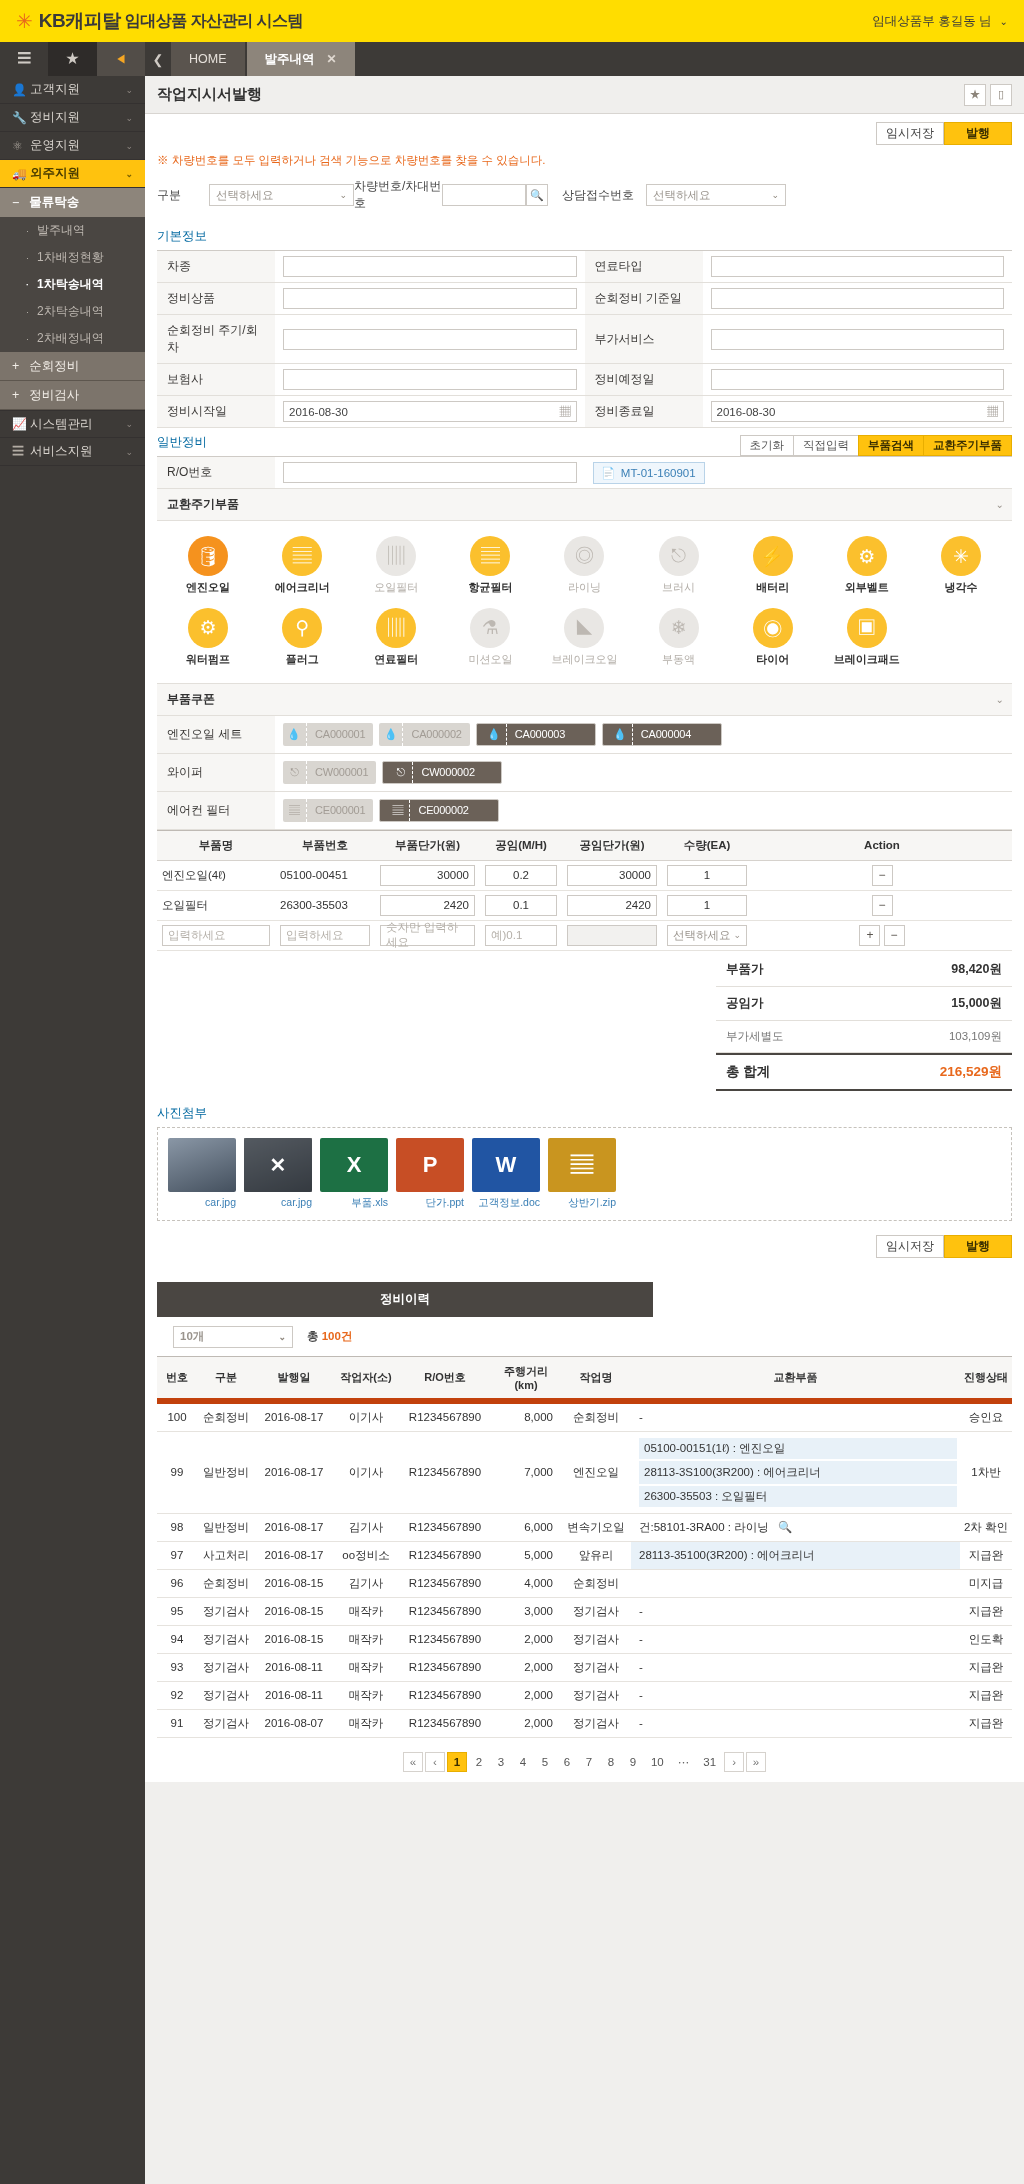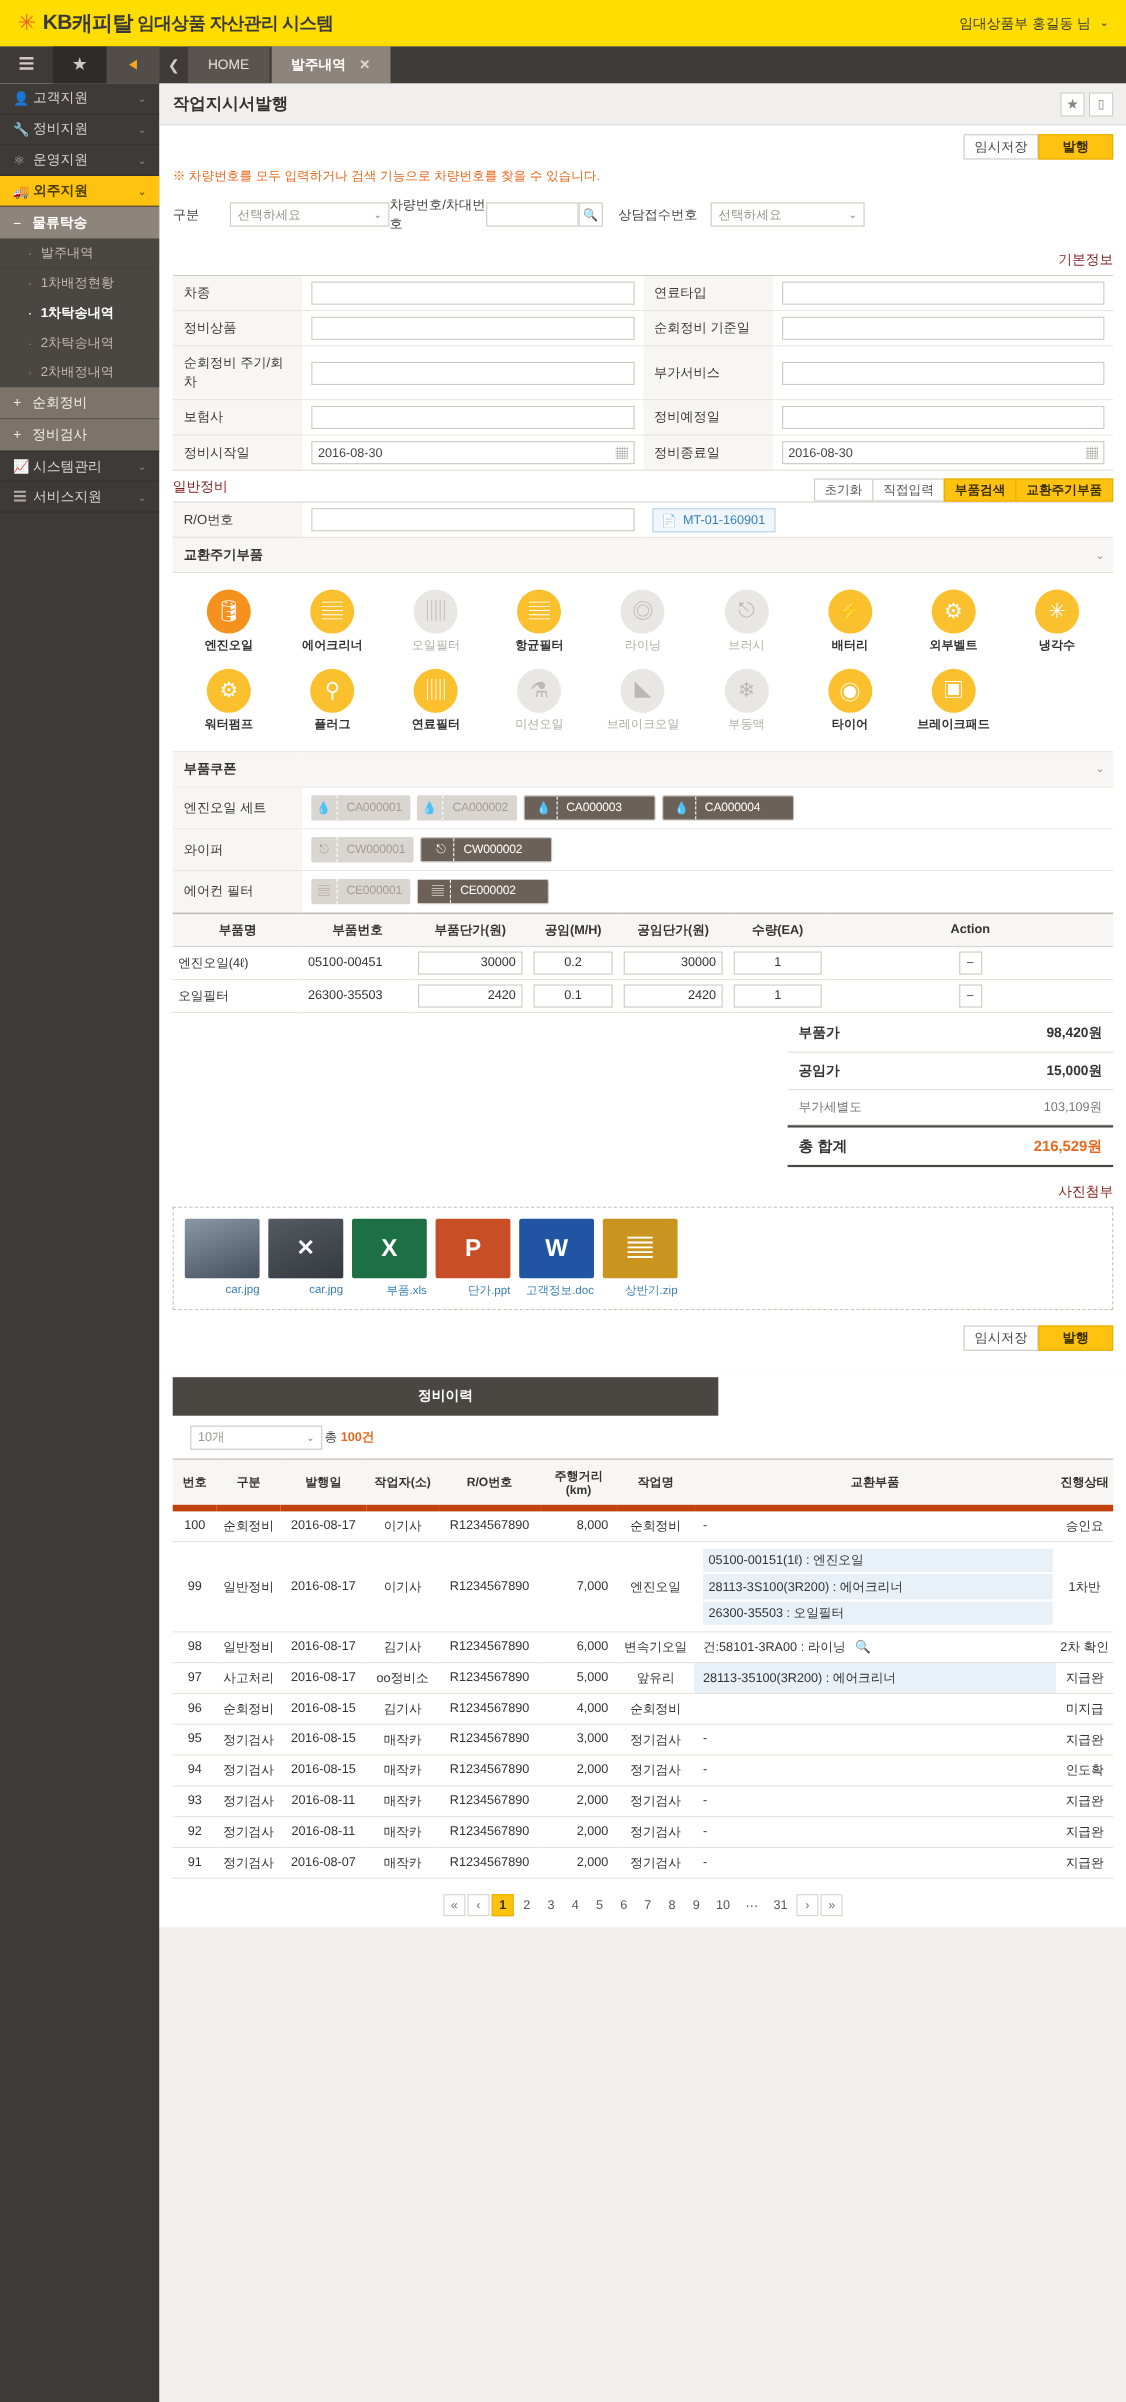--- a/index.html
+++ b/index.html
@@ -78,21 +78,21 @@
   .f-label.w2 { width: 88px; }
   .f-label.w3 { width: 84px; }
   .sel { height: 22px; border: 1px solid #cdc9c4; background: #fff; display: flex;
     align-items: center; padding: 0 6px; color: #9a948d; font-size: 11.5px; min-width: 120px; }
   .sel .cv { margin-left: auto; font-size: 9px; color: #8d857b; }
   .txt { height: 22px; border: 1px solid #cdc9c4; background: #fff; width: 84px; }
   .mini-btn { width: 22px; height: 22px; border: 1px solid #cdc9c4; background: #fff;
     display: flex; align-items: center; justify-content: center; font-size: 11px; color: #6d6862; }
 
   
-  .sec { font-size: 12.5px; color: #7f1d1d; padding: 6px 0 5px; text-align: right; }
+  .sec { font-size: 12.5px; color: #0369a1; padding: 6px 0 5px; }
 
   
   .fgrid { display: grid; grid-template-columns: 118px 1fr 118px 1fr; border-top: 1px solid #cfcbc6; }
   .fl { background: #f7f6f4; border-bottom: 1px solid #e2dfda; padding: 7px 10px;
     font-size: 12px; color: #3c3a38; display: flex; align-items: center; }
   .fv { background: #fff; border-bottom: 1px solid #e2dfda; padding: 4px 8px; display: flex; align-items: center; }
   .inp { height: 21px; border: 1px solid #cdc9c4; background: #fff; width: 100%; font-size: 11.5px;
     padding: 0 5px; display: flex; align-items: center; color: #444; }
   .inp.cal { justify-content: space-between; }
   .inp .cal-i { color: #9a948d; font-size: 11px; }
@@ -165,21 +165,21 @@
   .att-th { width: 68px; height: 54px; border-radius: 2px; display: flex; align-items: center;
     justify-content: center; font-size: 22px; color: #fff; font-weight: bold; margin-bottom: 4px; }
   .att-nm { font-size: 10.5px; color: #3a7fb5; white-space: nowrap; overflow: hidden; text-overflow: ellipsis; text-align: right; }
   .att-x { position: absolute; inset: 0; display: flex; align-items: center; justify-content: center;
     background: rgba(40,40,40,.55); color: #fff; font-size: 20px; }
   .att-rel { position: relative; }
 
   
   .hist-head { background: #4a4642; color: #fff; font-size: 12.5px; font-weight: bold;
     text-align: center; padding: 9px 0; width: 58%; }
-  .hcount { display: flex; align-items: center; gap: 2px; padding: 9px 16px 8px; font-size: 11.5px; }
+  .hcount { display: flex; align-items: center; gap: 14px; padding: 9px 16px 8px; font-size: 11.5px; font-weight: bold; }
   .hcount .tot-n { color: #444; }
   .hcount .tot-n b { color: #e8681c; }
   .htbl th { background: #f7f6f4; border-top: 1px solid #bfbab4; border-bottom: 6px solid #c2410c;
     font-size: 11px; font-weight: bold; color: #333; padding: 7px 3px; }
   .htbl td { border-bottom: 1px solid #e6e3de; padding: 6px 3px; font-size: 11.5px; color: #333; text-align: center; }
   .htbl td.l { text-align: left; padding-left: 8px; }
   .htbl td.r { text-align: right; padding-right: 8px; }
   .hl-cell { background: #e8f1f8; }
   .pager { display: flex; justify-content: center; align-items: center; gap: 2px; padding: 14px 0 10px; }
   .pg { min-width: 20px; height: 20px; padding: 0 5px; display: flex; align-items: center;
@@ -576,20 +576,47 @@
             <td>
                 <div class="tin c">0.1</div>
               </td>
             <td>
                 <div class="tin r">2420</div>
               </td>
             <td>
                 <div class="tin c">1</div>
               </td>
             <td style="text-align:center"><span class="ibtn">−</span></td>
+          </tr>
+          <tr>
+            <td>
+                <div class="tin ph">입력하세요</div>
+              </td>
+            <td>
+                <div class="tin ph">입력하세요</div>
+              </td>
+            <td>
+                <div class="tin ph">숫자만 입력하세요</div>
+              </td>
+            <td>
+                <div class="tin ph">예)0.1</div>
+              </td>
+            <td>
+                <div class="tin" style="background:#f2f1ef"></div>
+              </td>
+            <td>
+              <div class="tin sel2">
+                <span>선택하세요</span>
+                <span style="font-size:9px">⌄</span>
+              </div>
+            </td>
+            <td style="text-align:center">
+              <span class="ibtn">+</span>
+              <span class="ibtn">−</span>
+            </td>
           </tr>
         </tbody>
       </table>
 
       <div class="tot-wrap">
         <div class="tot">
           <div class="tot-row b">
             <span>부품가</span>
             <span class="v">98,420원</span>
           </div>

